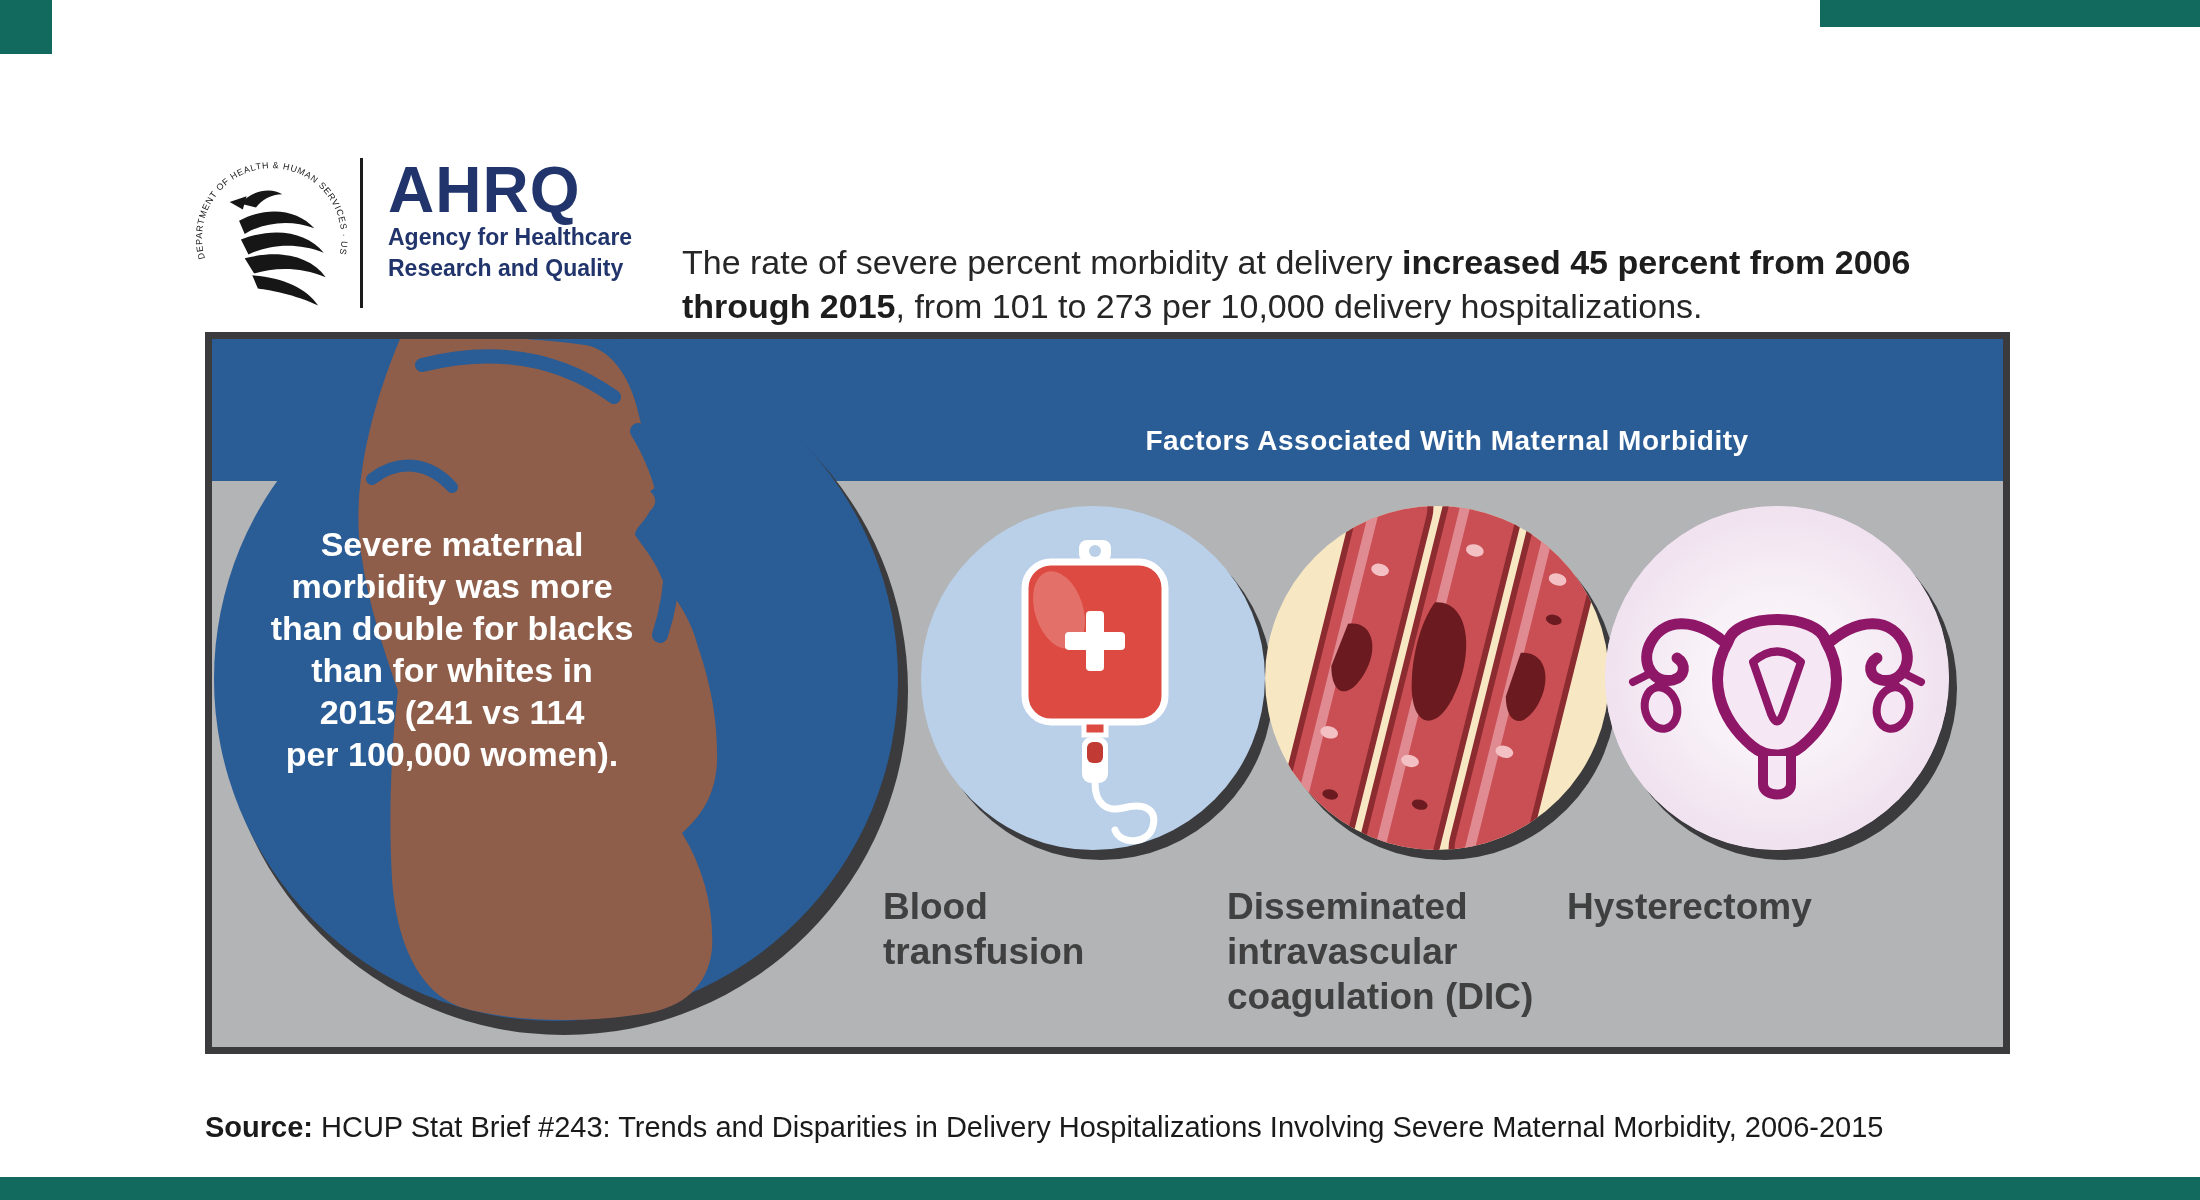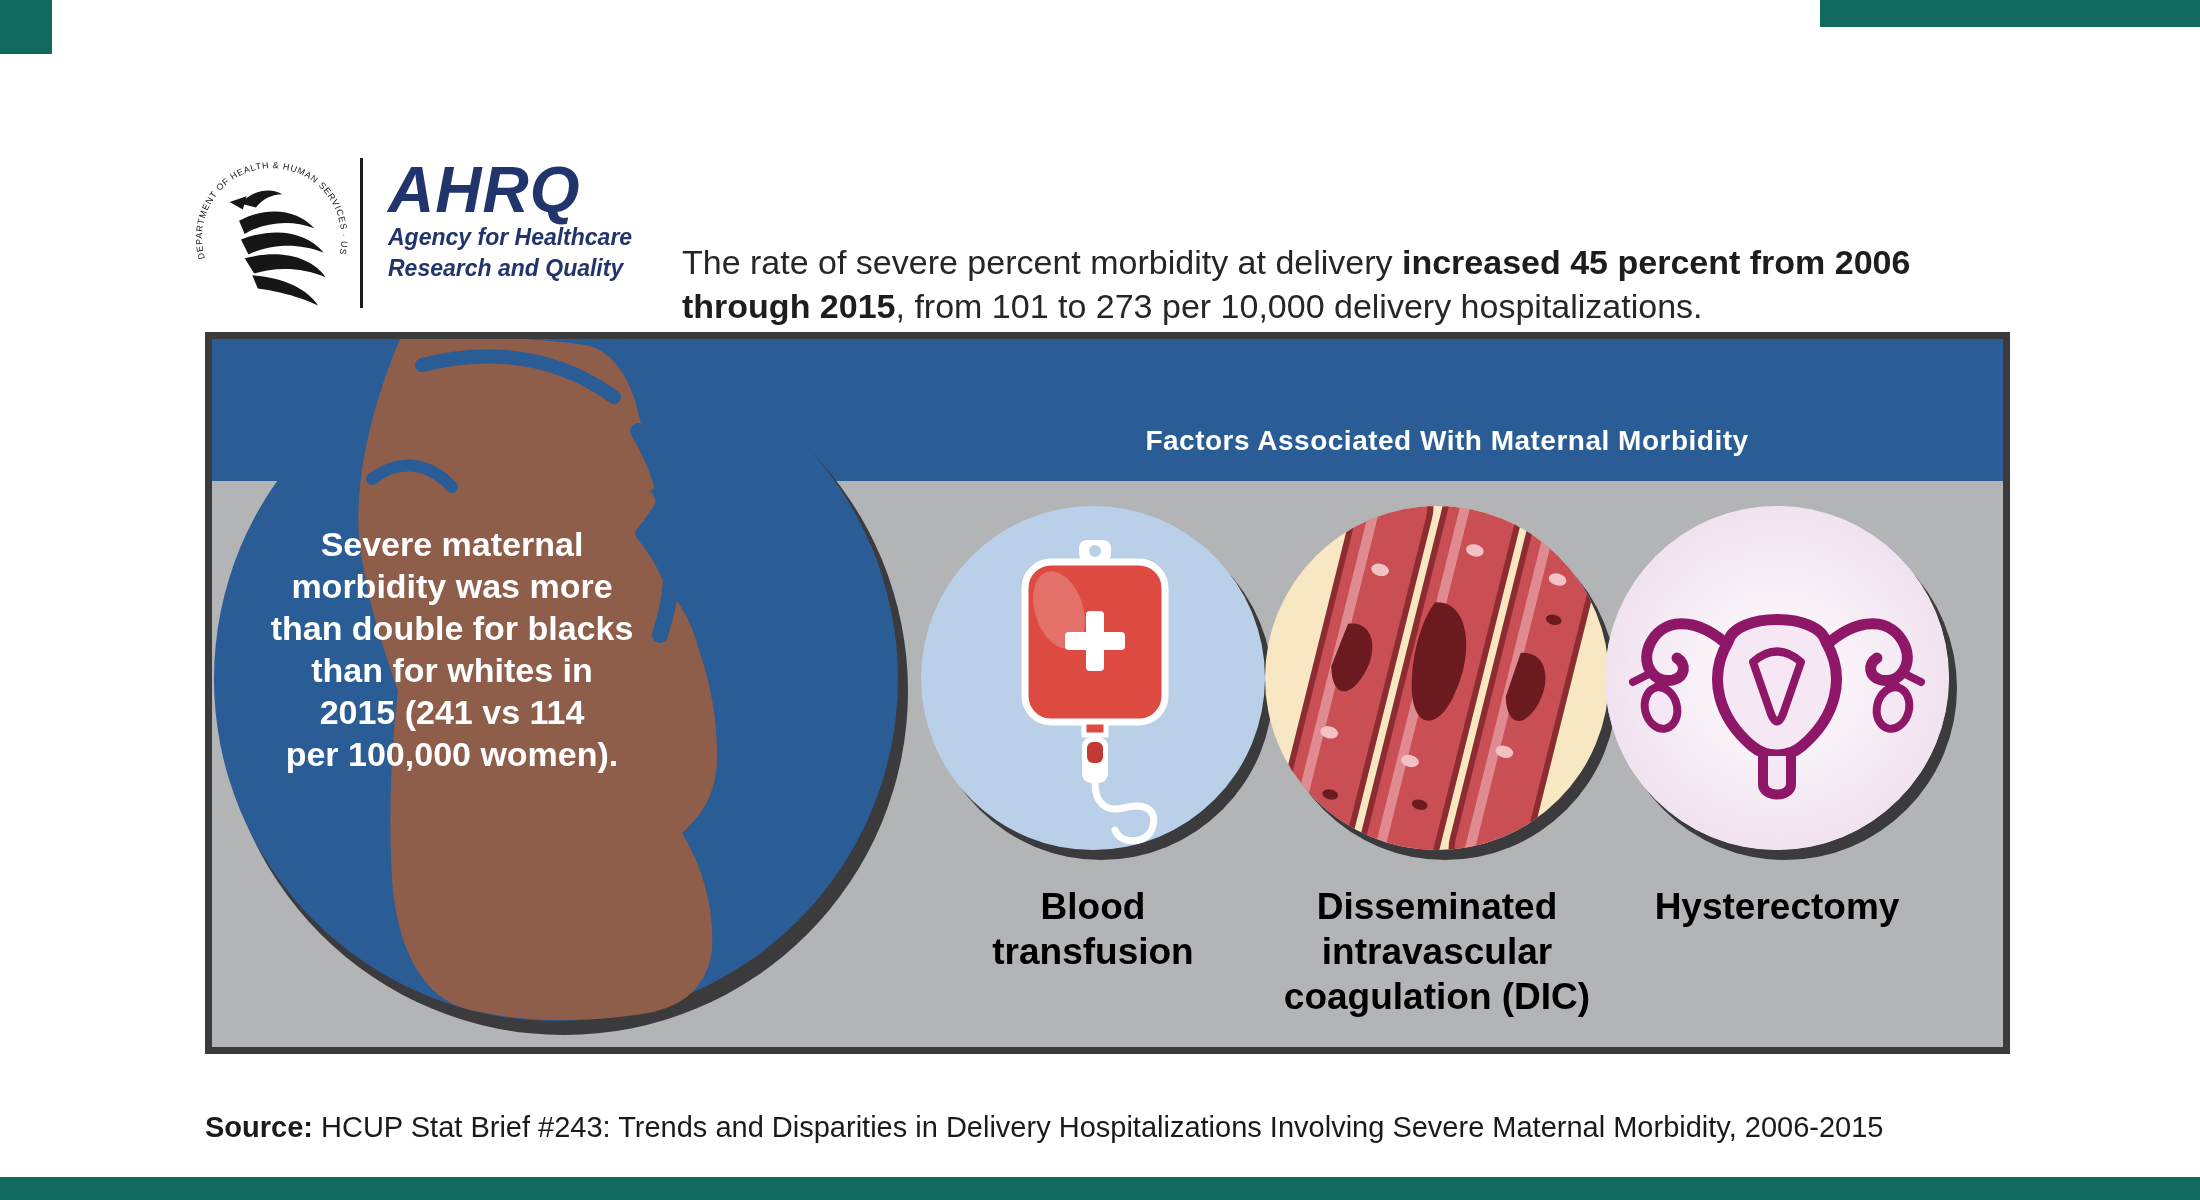--- a/index.html
+++ b/index.html
@@ -11,21 +11,21 @@
   }
   
   .teal{position:absolute; background:#12695E;}
   .teal-tl{left:0; top:0; width:52px; height:54px;}
   .teal-tr{left:1820px; top:0; width:380px; height:27px;}
   .teal-bottom{left:0; top:1177px; width:2200px; height:23px;}
 
   
   .hhs-logo{position:absolute; left:192px; top:146px;}
   .logo-sep{position:absolute; left:360px; top:158px; width:3px; height:150px; background:#1b1b1b;}
-  .ahrq{position:absolute; left:388px; top:158px; color:#21346B; font-style:italic;}
+  .ahrq{position:absolute; left:388px; top:158px; color:#21346B; }
   .ahrq-acronym{font-size:64px; font-weight:800; letter-spacing:1px; line-height:64px;}
   .ahrq-name{font-size:23px; font-weight:700; line-height:31px; }
 
   .title{
     position:absolute; left:680px; top:122px; width:1480px;
     font-size:59px; font-weight:800; color:#7D2B84; line-height:64px;
   }
   .subtitle{
     position:absolute; left:682px; top:206px; width:1365px;
     font-size:34px; line-height:44px; color:#262626;
@@ -50,22 +50,22 @@
   }
   .factor-circle{
     position:absolute; width:344px; height:344px; border-radius:50%;
     overflow:hidden; box-shadow:8px 10px 0 #3B3B3D;
   }
   .fc1{left:709px; top:167px; background:#BAD0E8;}
   .fc2{left:1053px; top:167px; background:#F8E7C3;}
   .fc3{left:1393px; top:167px; background:#EDDCEC;}
   .factor-label{
     position:absolute; top:545px; width:420px;
-    font-size:37px; font-weight:700; line-height:45px; color:#000000;
-    text-align:center; white-space:pre-line;
+    font-size:37px; font-weight:700; line-height:45px; color:#404040;
+    text-align:left; white-space:pre-line;
   }
   .fl1{left:671px;} .fl2{left:1015px;} .fl3{left:1355px;}
 
   .source{
     position:absolute; left:205px; top:1082px; width:1860px;
     font-size:29px; color:#1a1a1a;
   }
   .source b{font-weight:700;}
 </style>
 </head>

